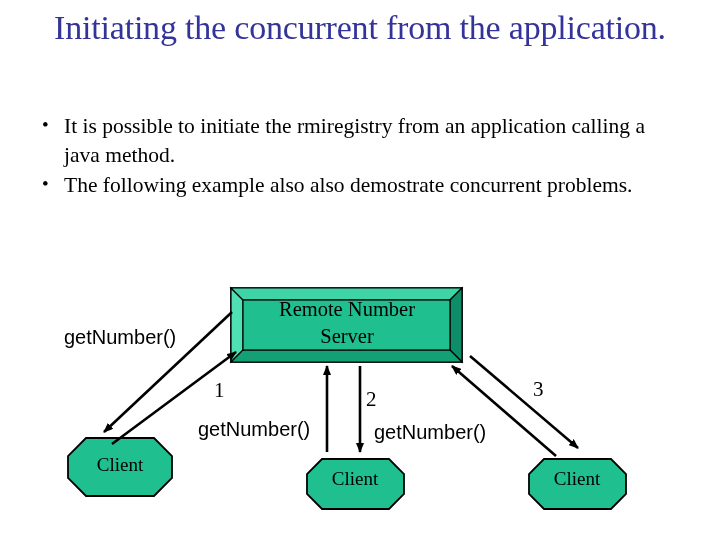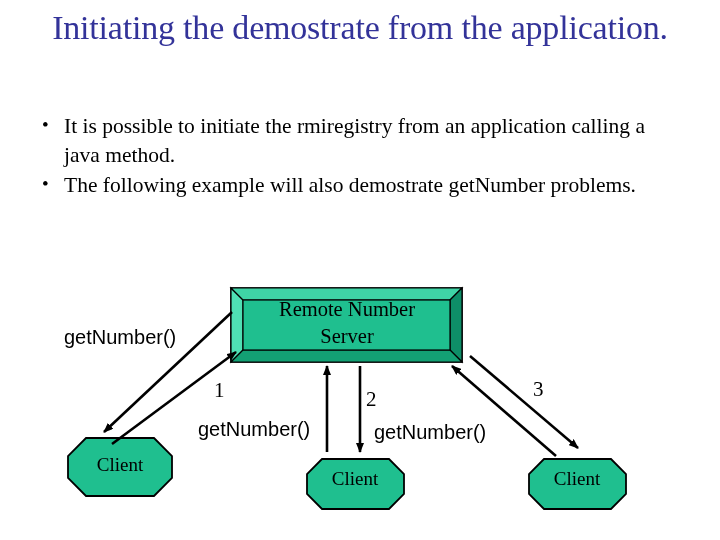--- a/index.html
+++ b/index.html
@@ -102,30 +102,30 @@
   .client-text { font-size: 19px; }
   #client1-text { left: 68px;  top: 454px; width: 104px; }
   #client2-text { left: 306px; top: 468px; width: 98px;  }
   #client3-text { left: 528px; top: 468px; width: 98px;  }
 </style>
 </head>
 <body>
 
 <div id="slide">
 
-  <div id="title">Initiating the demostrate from the application.</div>
+  <div id="title">Initiating the concurrent from the application.</div>
 
   <div id="bullets">
     <div class="bullet">
       <span class="dot">•</span>
       <span>It is possible to initiate the rmiregistry from an application calling a java method.</span>
     </div>
     <div class="bullet">
       <span class="dot">•</span>
-      <span>The following example will also demostrate getNumber problems.</span>
+      <span>The following example also also demostrate concurrent problems.</span>
     </div>
   </div>
 
   <div id="diagram">
 
     <svg width="720" height="540" viewBox="0 0 720 540">
       <defs>
         <marker id="arrowhead" markerWidth="10" markerHeight="8" refX="9" refY="4" orient="auto" markerUnits="userSpaceOnUse">
           <path d="M0,0 L10,4 L0,8 z" fill="#000000"></path>
         </marker>

